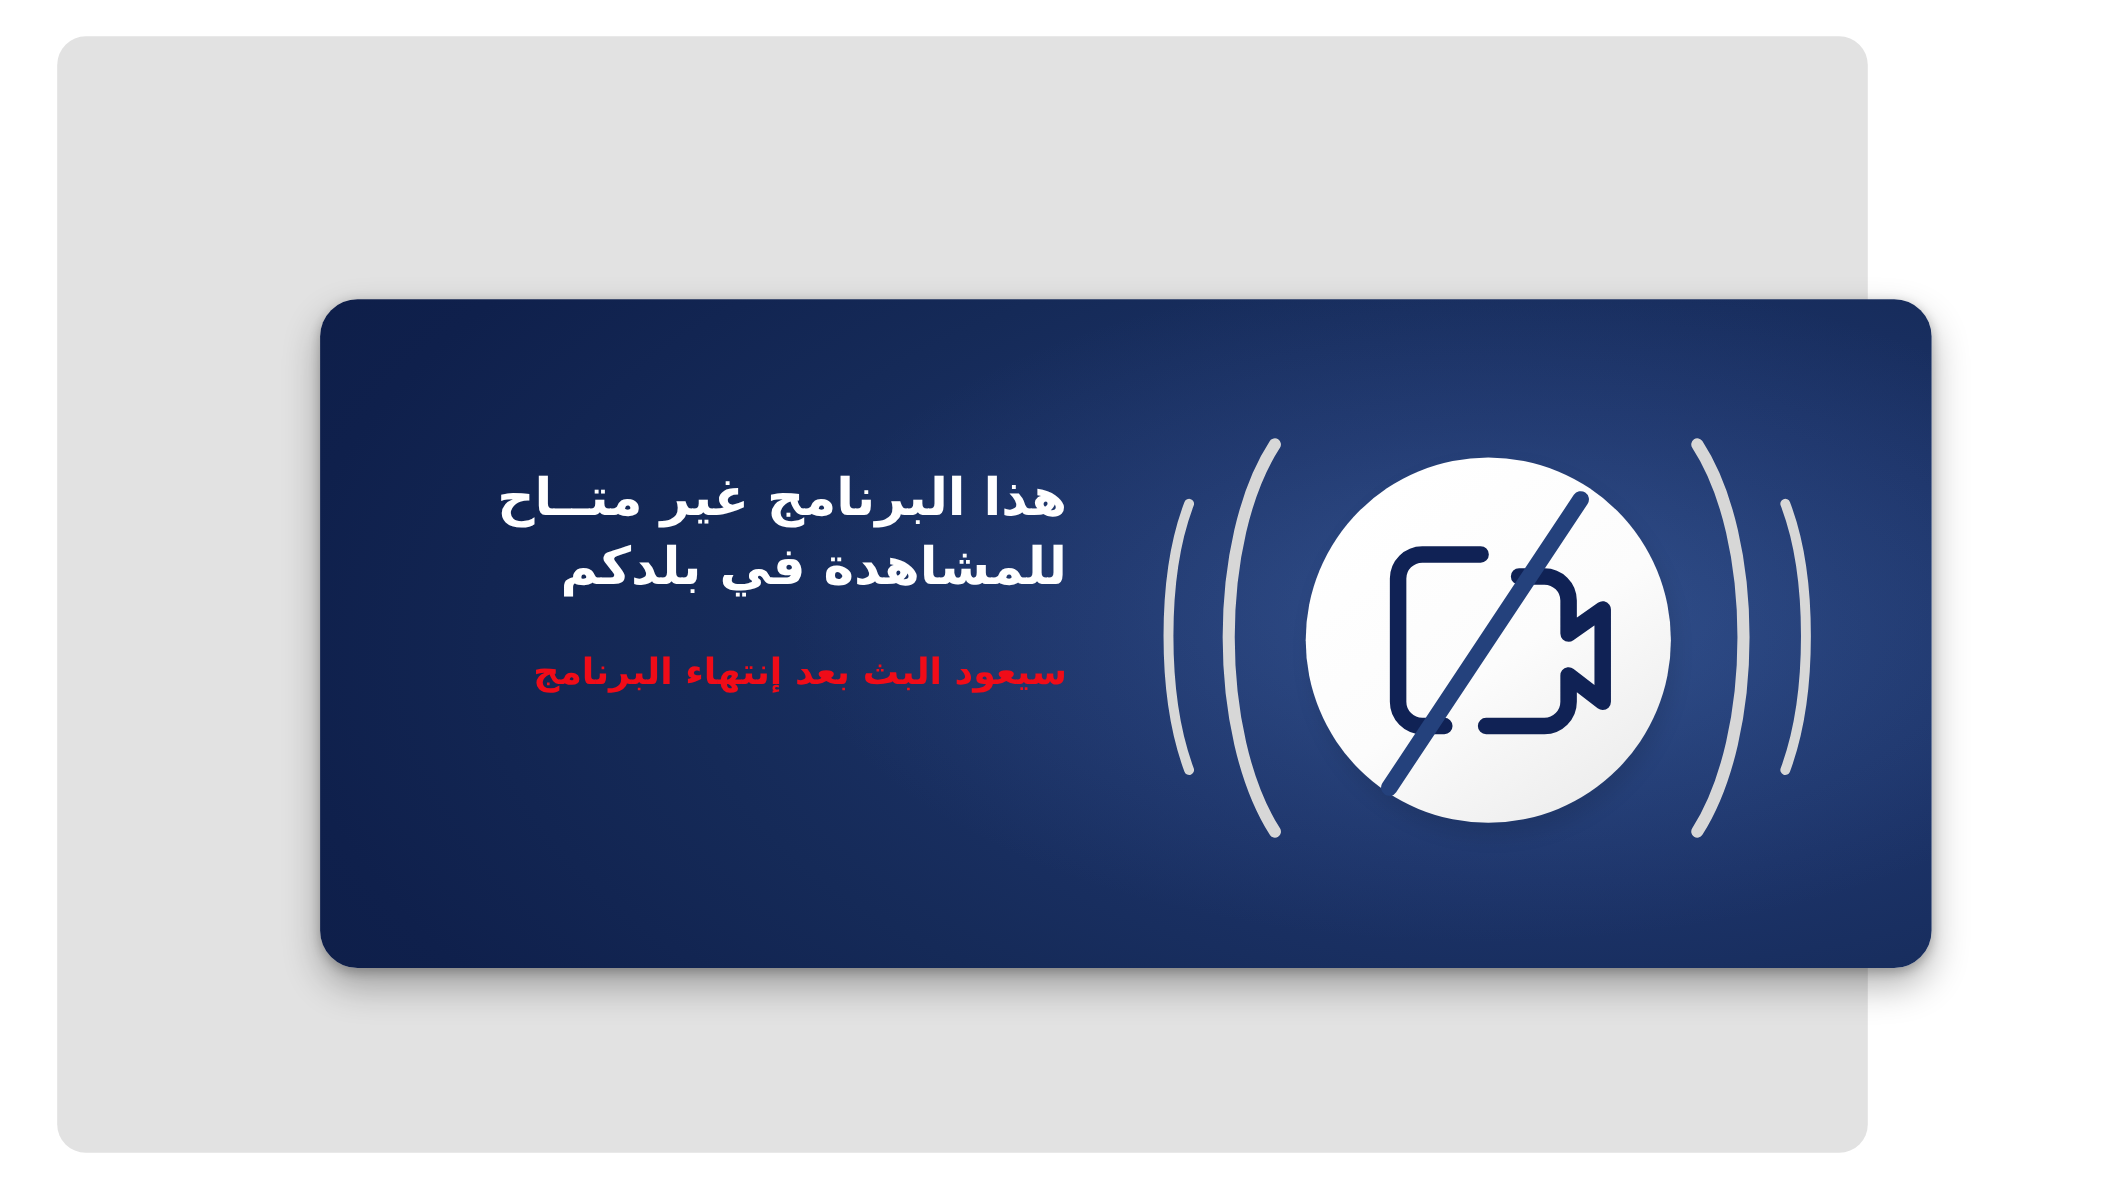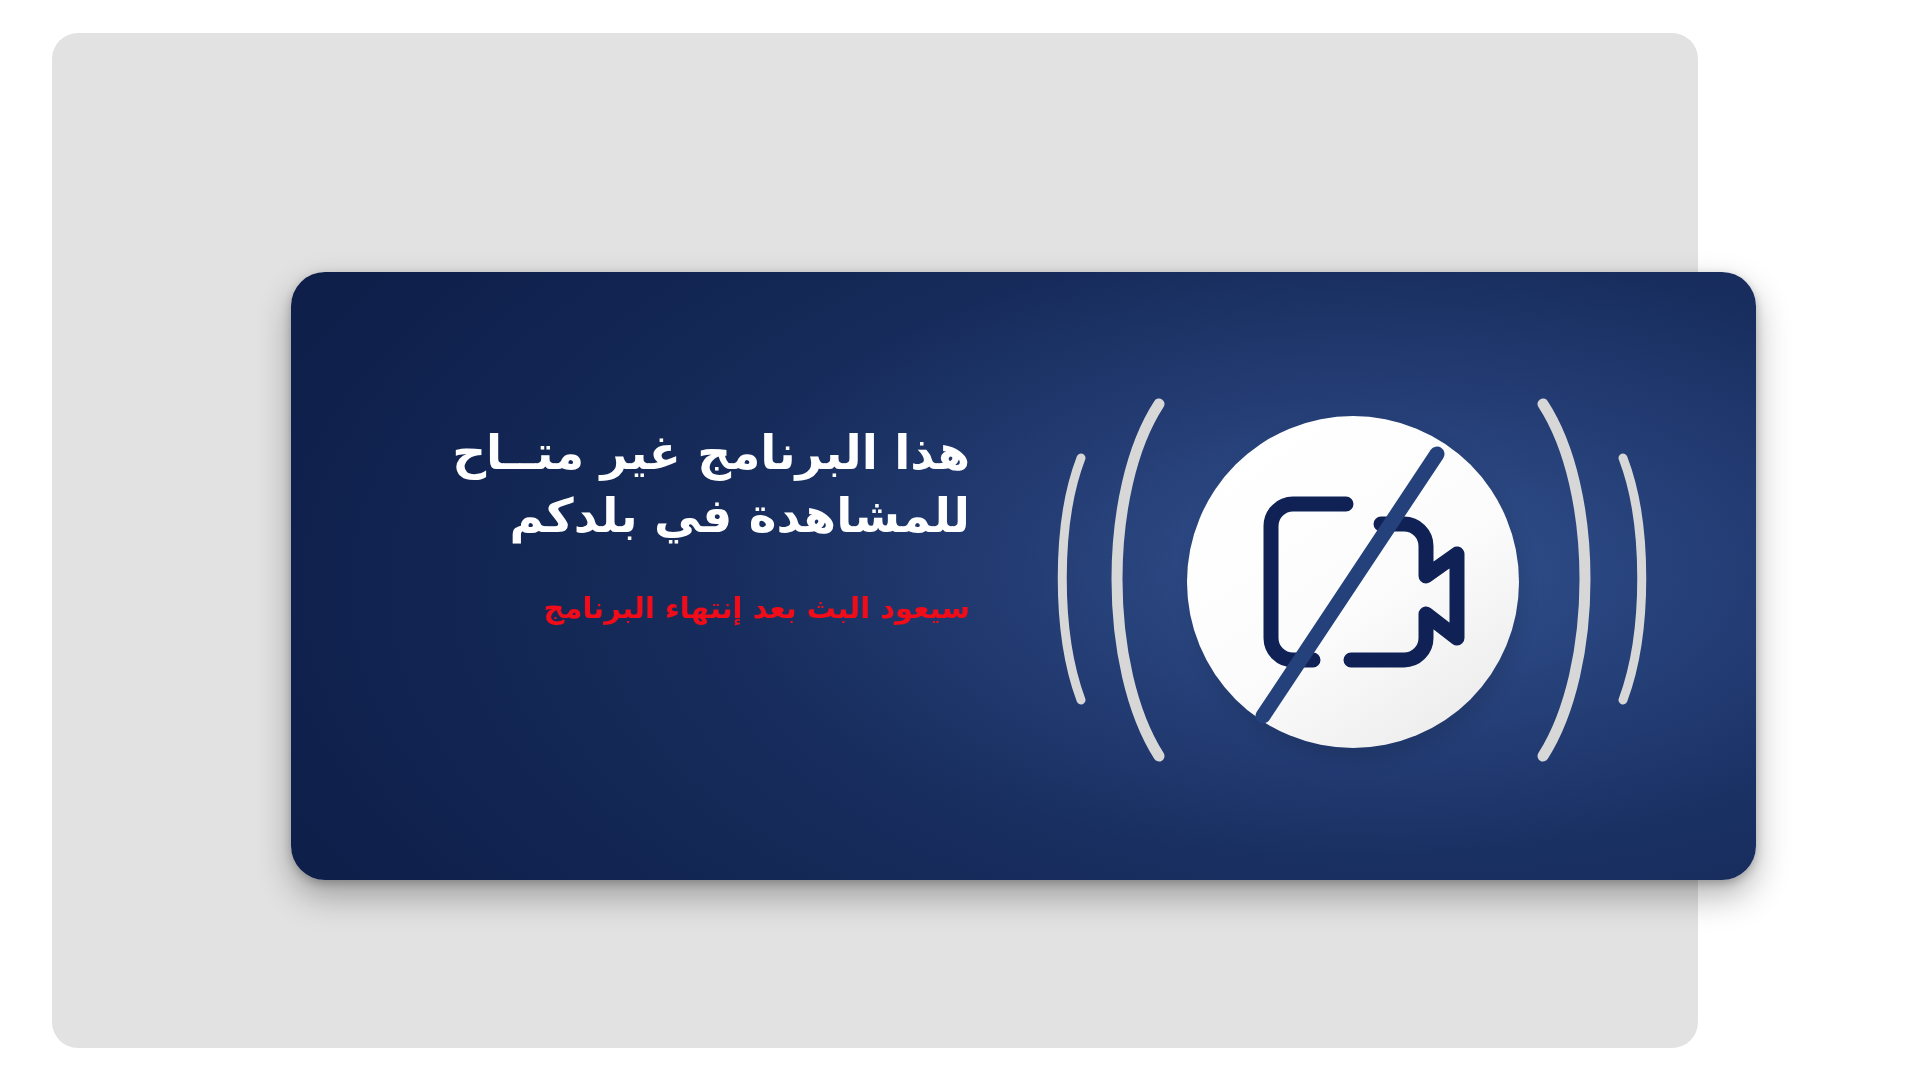--- a/index.html
+++ b/index.html
@@ -62,21 +62,21 @@
     color: #ffffff;
     font-size: 47px;
     font-weight: 700;
     line-height: 1.34;
     letter-spacing: 0.3px;
     margin: 0;
     white-space: pre-line;
   }
   #subline {
     color: #f00c18;
-    font-size: 29px;
+    font-size: 33px;
     font-weight: 700;
     line-height: 1.4;
     margin: 40px 0 0 0;
     letter-spacing: 0.2px;
   }
 
   
   #icon-assembly {
     position: absolute;
     left: 760px;

